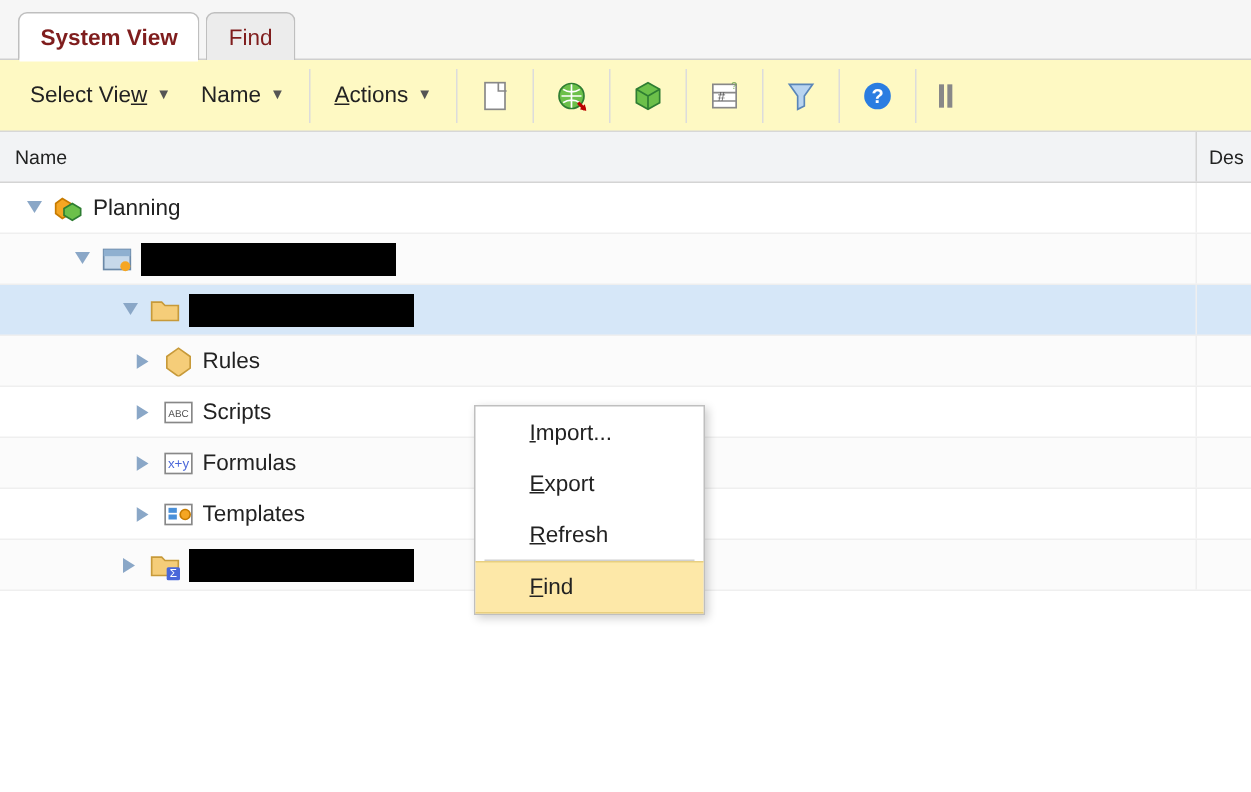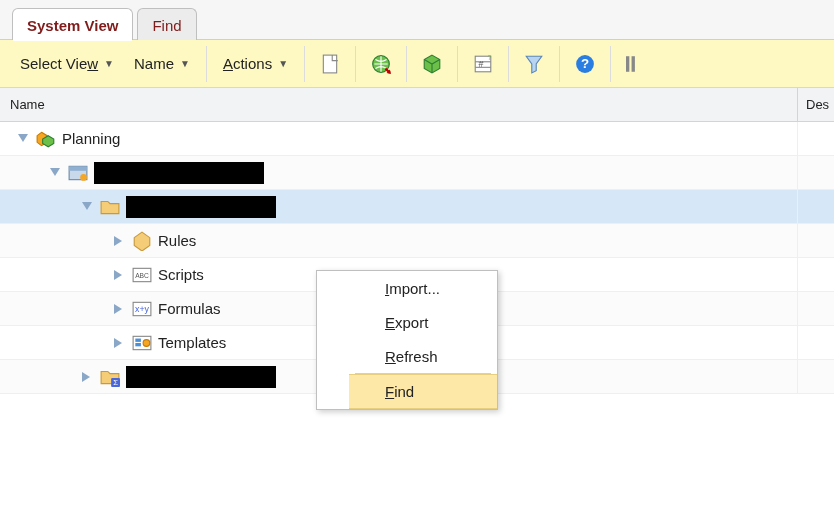--- a/index.html
+++ b/index.html
@@ -28,29 +28,29 @@
     
     .tree { }
     .row { display:flex; align-items:center; height:34px; border-bottom:1px solid #efefef; }
     .row:nth-child(even){ background:#fbfbfb; }
     .row.selected { background:#d6e7f8; }
     .cell-name { flex:0 0 798px; height:100%; display:flex; align-items:center; border-right:1px solid #efefef; }
     .cell-desc { flex:1; }
     .indent0 .cell-name{ padding-left:16px; }
     .indent1 .cell-name{ padding-left:48px; }
     .indent2 .cell-name{ padding-left:80px; }
-    .indent3 .cell-name{ padding-left:112px;text-align:center; }
+    .indent3 .cell-name{ padding-left:89px;text-align:center; }
     .disclosure { width:14px; height:14px; margin-right:6px; display:inline-flex; align-items:center; justify-content:center; cursor:pointer; }
     .disclosure svg { width:10px; height:10px; }
     .nodeicon { width:20px; height:20px; margin-right:6px; display:inline-flex; align-items:center; justify-content:center; }
     .blackbox { background:#000; height:22px; display:inline-block; }
     .label { white-space:nowrap; }
 
     
-    .ctxmenu { position:absolute; left:316px; top:270px; width:182px; background:#fff; border:1px solid #bfbfbf; box-shadow:2px 2px 6px rgba(0,0,0,0.2); z-index:10;padding-left:32px; }
+    .ctxmenu { position:absolute; left:316px; top:270px; width:154px; background:#fff; border:1px solid #bfbfbf; box-shadow:2px 2px 6px rgba(0,0,0,0.2); z-index:10; }
     .ctxitem { padding:8px 32px 8px 36px; cursor:pointer; border-top:1px solid transparent; }
     .ctxitem .u { text-decoration:underline; }
     .ctxsep { height:1px; background:#d0d0d0; margin:0 6px; }
     .ctxitem.highlight { background:#fde8a8; border-top:1px solid #e8cf80; border-bottom:1px solid #e8cf80; }
   </style>
 </head>
 <body>
 
 <svg width="0" height="0" style="position:absolute">
   <defs>

